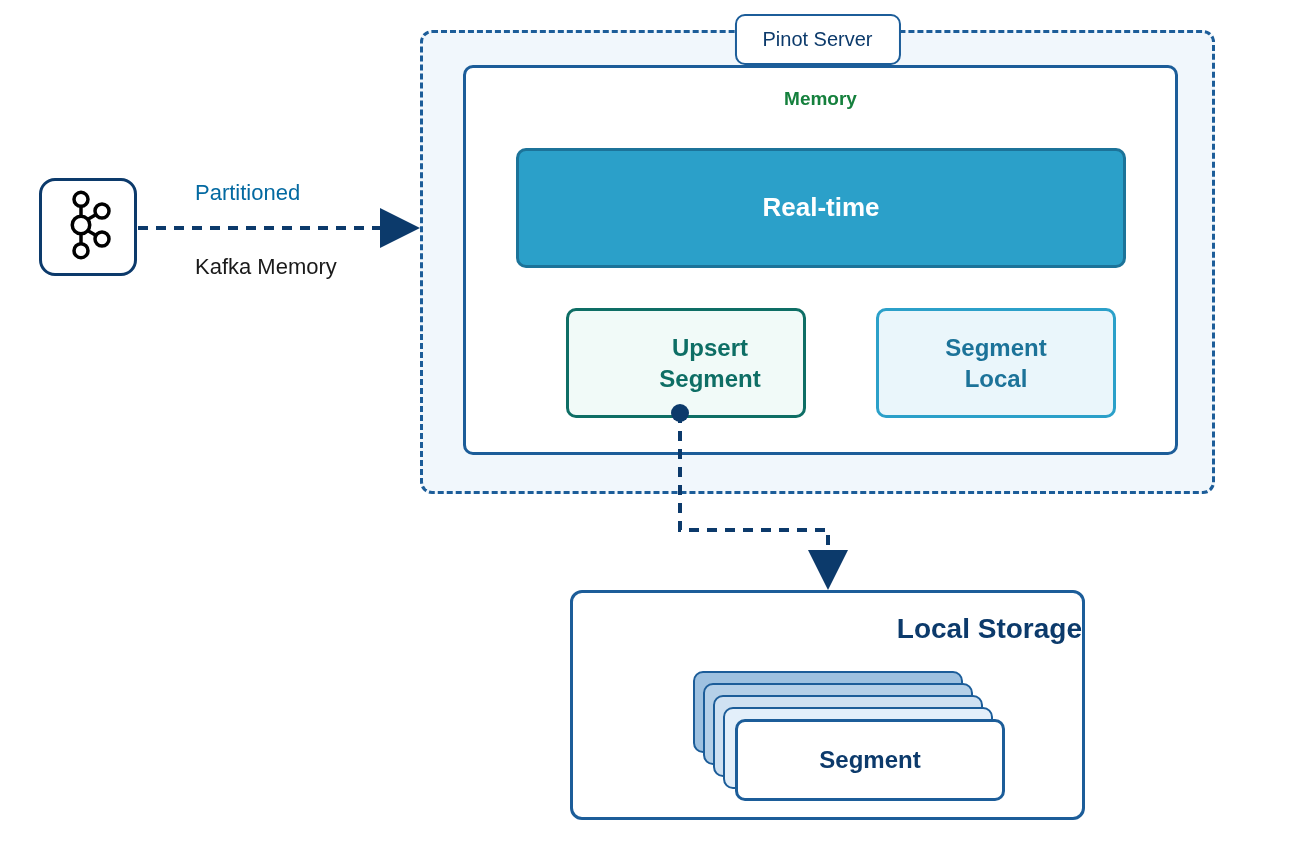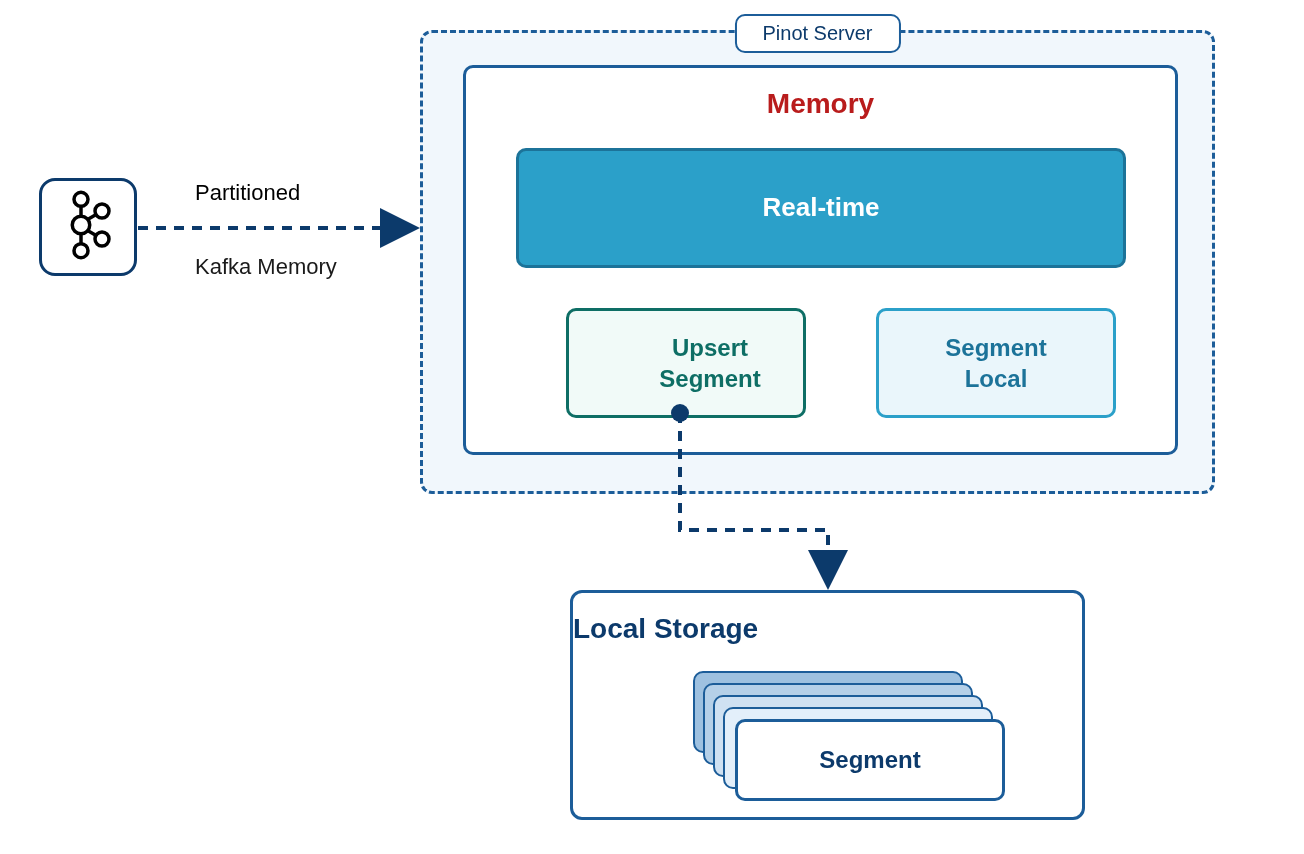--- a/index.html
+++ b/index.html
@@ -25,21 +25,21 @@
       justify-content: center;
     }
 
     .kafka-icon svg { width: 48px; height: 70px; }
 
     .stream-label-top {
       position: absolute;
       left: 195px;
       top: 180px;
       font-size: 22px;
-      color: #000000;
+      color: #0369a1;
     }
     .stream-label-bottom {
       position: absolute;
       left: 195px;
       top: 254px;
       font-size: 22px;
       color: #1a1a1a;
     }
 
     .pinot-container {
@@ -53,21 +53,21 @@
       background: #f1f7fc;
     }
     .pinot-label {
       position: absolute;
       top: -19px;
       left: 50%;
       transform: translateX(-50%);
       background: #fff;
       border: 2px solid #1c5d99;
       border-radius: 10px;
-      padding: 6px 26px;
+      padding: 12px 26px;
       font-size: 20px;
       color: #0c3a6b;
       font-weight: 500;
     }
 
     .memory-box {
       position: absolute;
       left: 40px;
       top: 32px;
       width: 715px;
@@ -75,23 +75,23 @@
       border: 3px solid #1c5d99;
       border-radius: 10px;
       background: #fff;
     }
     .memory-title {
       position: absolute;
       top: 20px;
       left: 0;
       width: 100%;
       text-align: center;
-      font-size: 28px;
+      font-size: 19px;
       font-weight: 700;
-      color: #b91c1c;
+      color: #15803d;
     }
 
     .realtime-box {
       position: absolute;
       left: 50px;
       top: 80px;
       width: 610px;
       height: 120px;
       background: #2ba0c9;
       border: 3px solid #1c7399;
@@ -153,21 +153,21 @@
       height: 230px;
       border: 3px solid #1c5d99;
       border-radius: 12px;
       background: #fff;
     }
     .local-storage-title {
       position: absolute;
       top: 20px;
       left: 0;
       width: 100%;
-      text-align: left;
+      text-align: right;
       font-size: 28px;
       font-weight: 700;
       color: #0c3a6b;
     }
 
     .segment-stack {
       position: absolute;
       left: 120px;
       top: 78px;
     }

